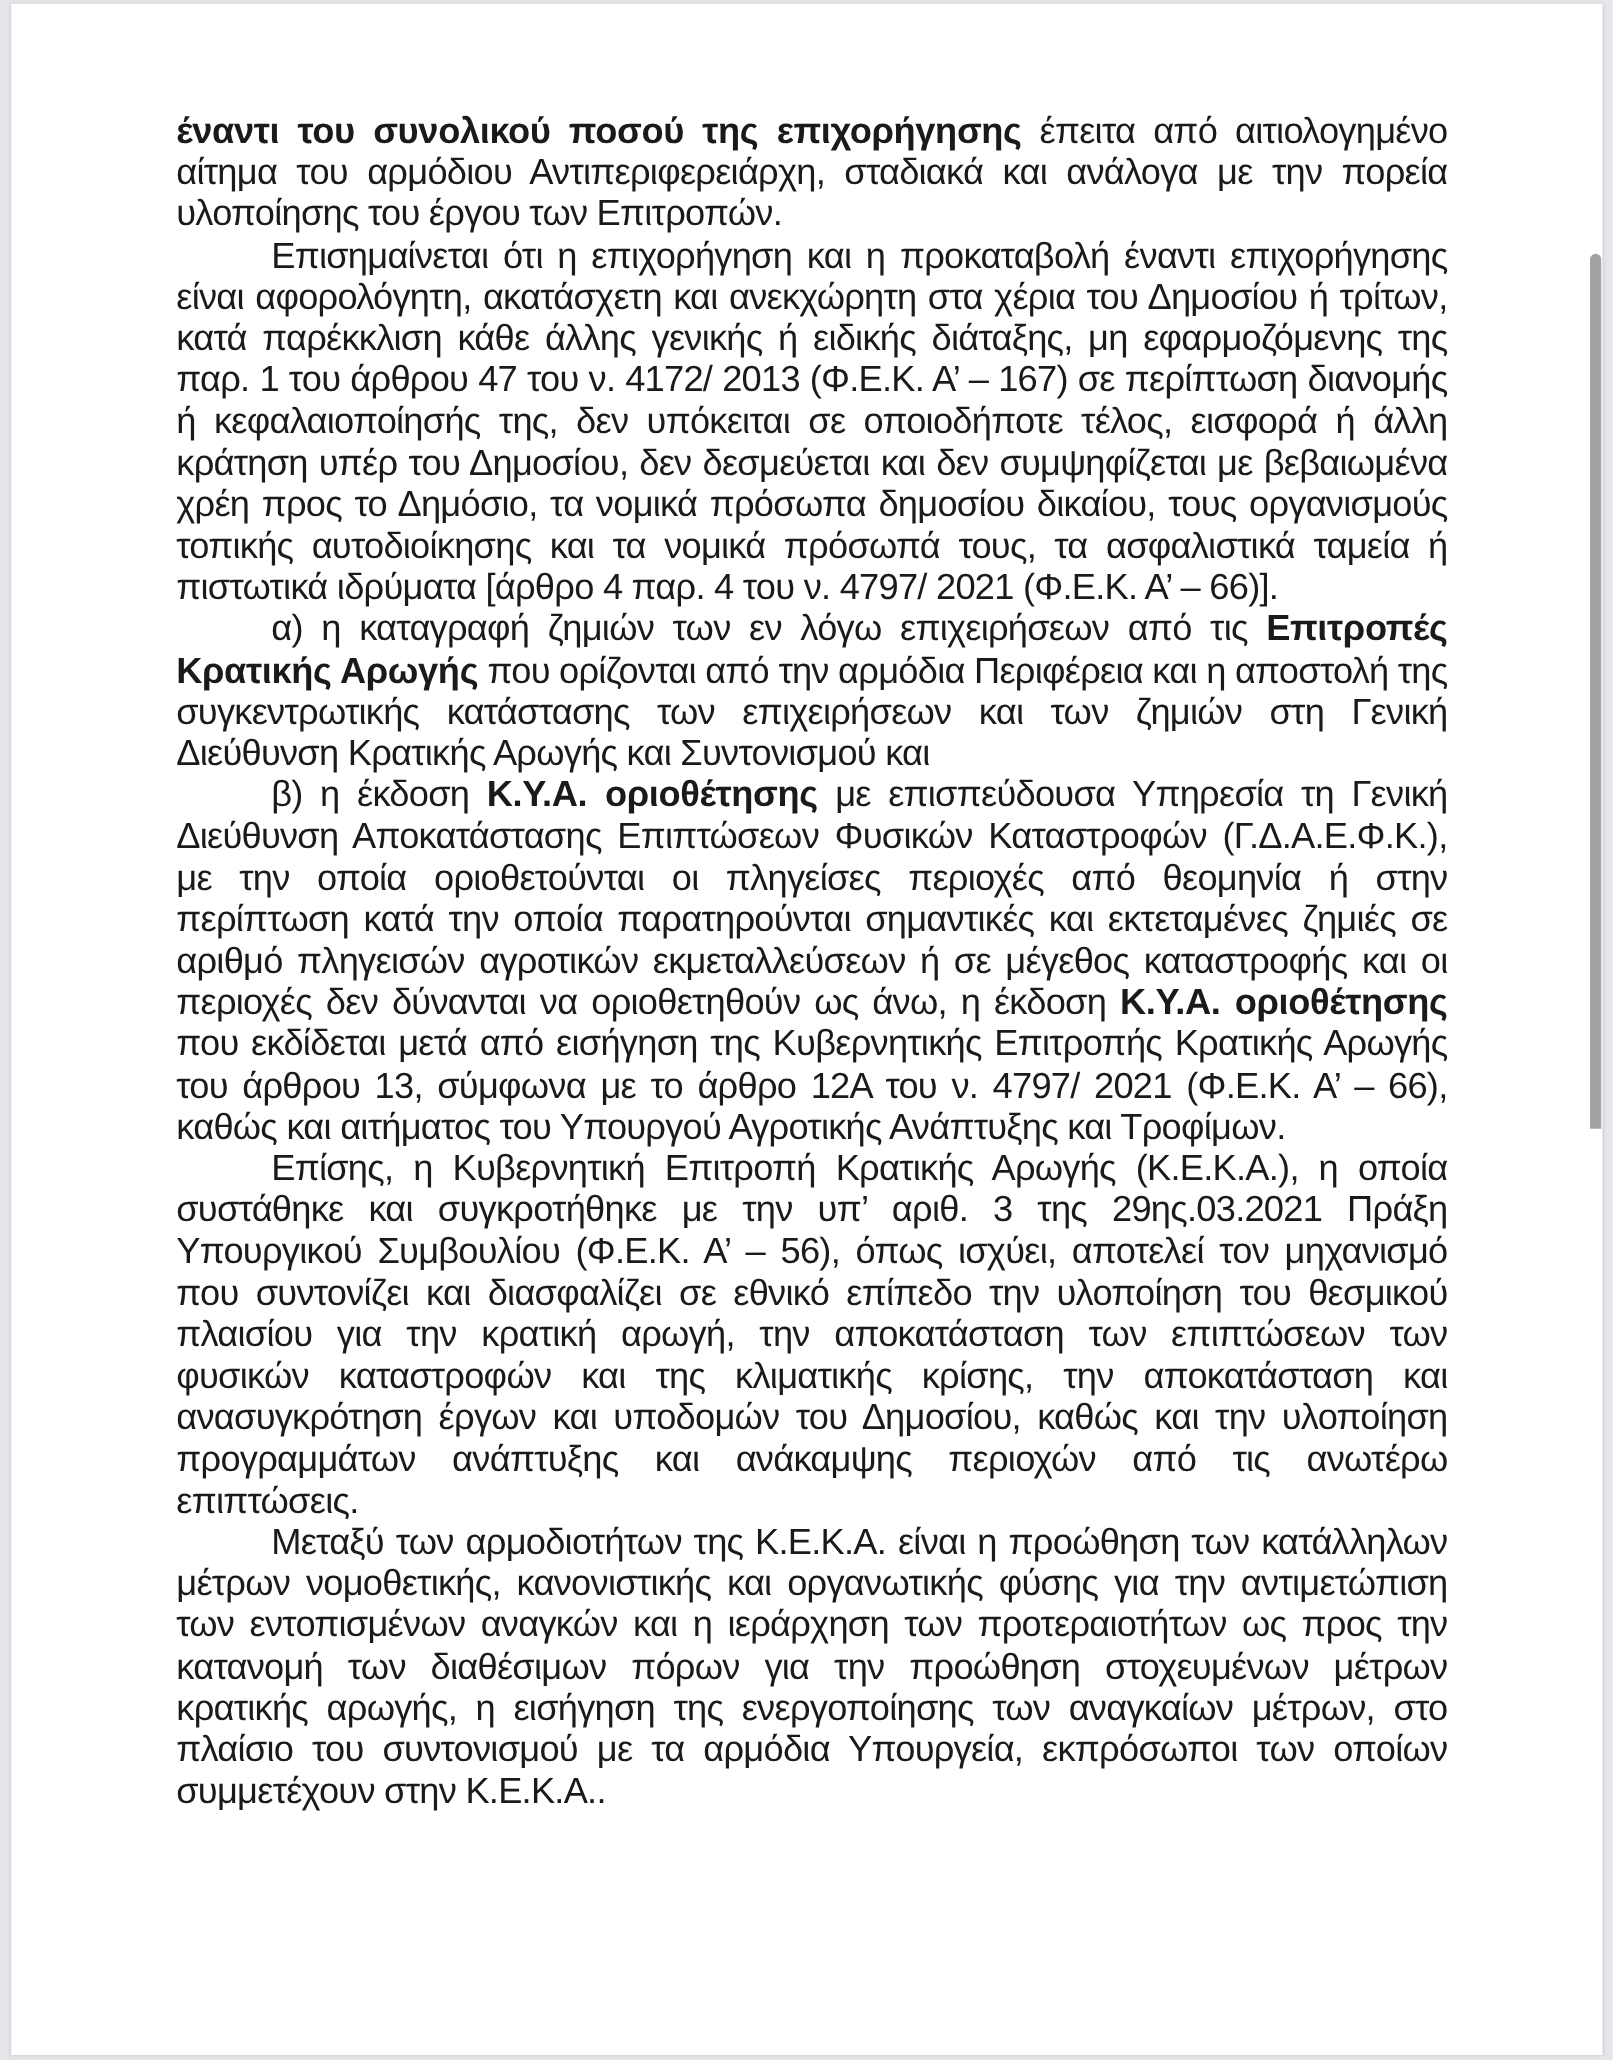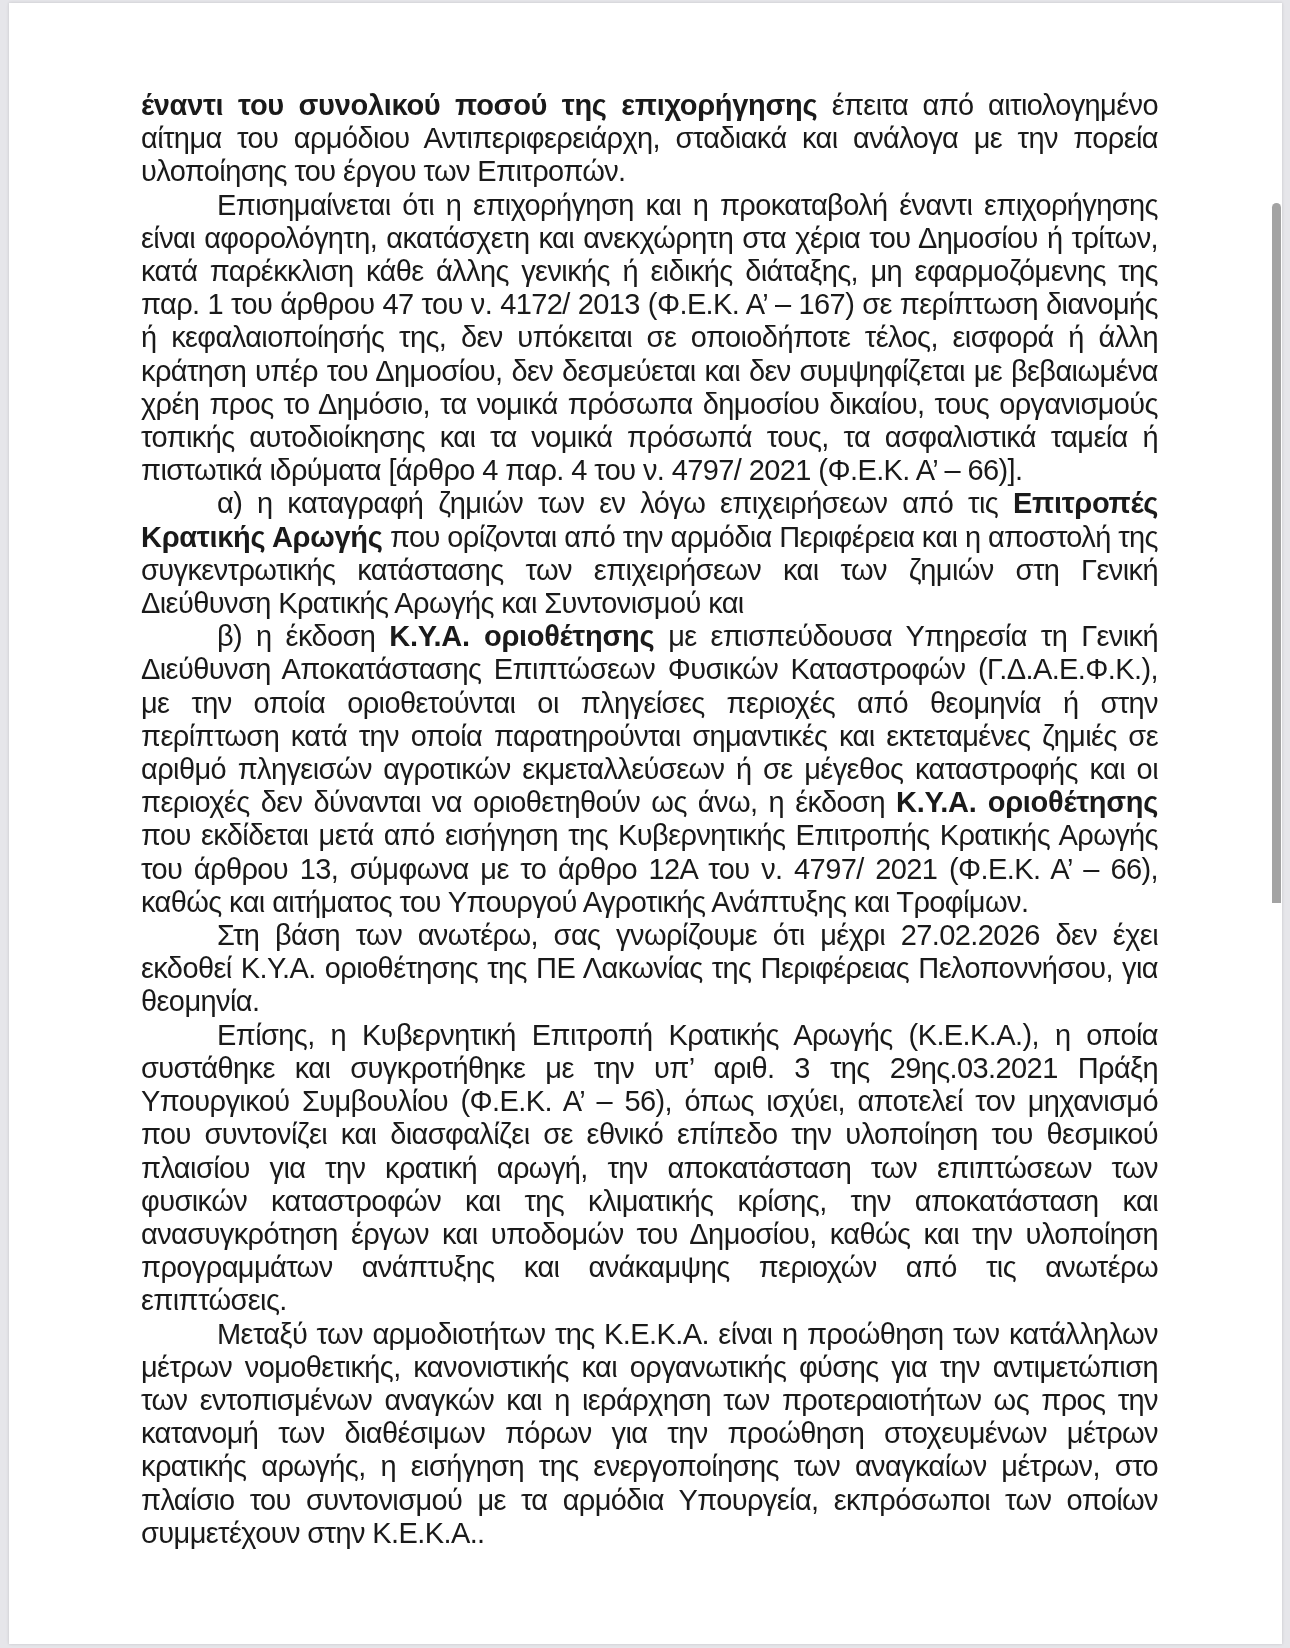--- a/index.html
+++ b/index.html
@@ -66,23 +66,20 @@
     <p class="para">
       <span>Επισημαίνεται ότι η επιχορήγηση και η προκαταβολή έναντι επιχορήγησης είναι αφορολόγητη, ακατάσχετη και ανεκχώρητη στα χέρια του Δημοσίου ή τρίτων, κατά παρέκκλιση κάθε άλλης γενικής ή ειδικής διάταξης, μη εφαρμοζόμενης της παρ. 1 του άρθρου 47 του ν. 4172/ 2013 (Φ.Ε.Κ. Α’ – 167) σε περίπτωση διανομής ή κεφαλαιοποίησής της, δεν υπόκειται σε οποιοδήποτε τέλος, εισφορά ή άλλη κράτηση υπέρ του Δημοσίου, δεν δεσμεύεται και δεν συμψηφίζεται με βεβαιωμένα χρέη προς το Δημόσιο, τα νομικά πρόσωπα δημοσίου δικαίου, τους οργανισμούς τοπικής αυτοδιοίκησης και τα νομικά πρόσωπά τους, τα ασφαλιστικά ταμεία ή πιστωτικά ιδρύματα [άρθρο 4 παρ. 4 του ν. 4797/ 2021 (Φ.Ε.Κ. Α’ – 66)].</span>
     </p>
     <p class="para">
       <span>α) η καταγραφή ζημιών των εν λόγω επιχειρήσεων από τις </span><b>Επιτροπές Κρατικής Αρωγής</b><span> που ορίζονται από την αρμόδια Περιφέρεια και η αποστολή της συγκεντρωτικής κατάστασης των επιχειρήσεων και των ζημιών στη Γενική Διεύθυνση Κρατικής Αρωγής και Συντονισμού και</span>
     </p>
     <p class="para">
       <span>β) η έκδοση </span><b>Κ.Υ.Α. οριοθέτησης</b><span> με επισπεύδουσα Υπηρεσία τη Γενική Διεύθυνση Αποκατάστασης Επιπτώσεων Φυσικών Καταστροφών (Γ.Δ.Α.Ε.Φ.Κ.), με την οποία οριοθετούνται οι πληγείσες περιοχές από θεομηνία ή στην περίπτωση κατά την οποία παρατηρούνται σημαντικές και εκτεταμένες ζημιές σε αριθμό πληγεισών αγροτικών εκμεταλλεύσεων ή σε μέγεθος καταστροφής και οι περιοχές δεν δύνανται να οριοθετηθούν ως άνω, η έκδοση </span><b>Κ.Υ.Α. οριοθέτησης</b><span> που εκδίδεται μετά από εισήγηση της Κυβερνητικής Επιτροπής  Κρατικής Αρωγής του άρθρου 13, σύμφωνα με το άρθρο 12Α του ν. 4797/ 2021 (Φ.Ε.Κ. Α’ – 66), καθώς και αιτήματος του Υπουργού Αγροτικής Ανάπτυξης και Τροφίμων.</span>
     </p>
     <p class="para">
-      <span>Στη βάση των ανωτέρω, σας γνωρίζουμε ότι μέχρι 27.02.2026 δεν έχει εκδοθεί Κ.Υ.Α. οριοθέτησης της ΠΕ Λακωνίας της Περιφέρειας Πελοποννήσου, για θεομηνία.</span>
-    </p>
-    <p class="para">
       <span>Επίσης, η Κυβερνητική Επιτροπή Κρατικής Αρωγής (Κ.Ε.Κ.Α.), η οποία συστάθηκε και συγκροτήθηκε με την υπ’ αριθ. 3 της 29ης.03.2021 Πράξη Υπουργικού Συμβουλίου (Φ.Ε.Κ. Α’ – 56), όπως ισχύει, αποτελεί τον μηχανισμό που συντονίζει και διασφαλίζει σε εθνικό επίπεδο την υλοποίηση του θεσμικού πλαισίου για την κρατική αρωγή, την αποκατάσταση των επιπτώσεων των φυσικών καταστροφών και της κλιματικής κρίσης, την αποκατάσταση και ανασυγκρότηση έργων και υποδομών του Δημοσίου, καθώς και την υλοποίηση προγραμμάτων ανάπτυξης και ανάκαμψης περιοχών από τις ανωτέρω επιπτώσεις.</span>
     </p>
     <p class="para">
       <span>Μεταξύ των αρμοδιοτήτων της Κ.Ε.Κ.Α. είναι η προώθηση των κατάλληλων μέτρων νομοθετικής, κανονιστικής και οργανωτικής φύσης για την αντιμετώπιση των εντοπισμένων αναγκών και η ιεράρχηση των προτεραιοτήτων ως προς την κατανομή των διαθέσιμων πόρων για την προώθηση στοχευμένων μέτρων κρατικής αρωγής, η εισήγηση της ενεργοποίησης των αναγκαίων μέτρων, στο πλαίσιο του συντονισμού με τα αρμόδια Υπουργεία, εκπρόσωποι των οποίων συμμετέχουν στην Κ.Ε.Κ.Α..</span>
     </p>
   </div>
 </div>
 
 <div class="scrollbar-track"></div>
 <div class="scrollbar-thumb"></div>

